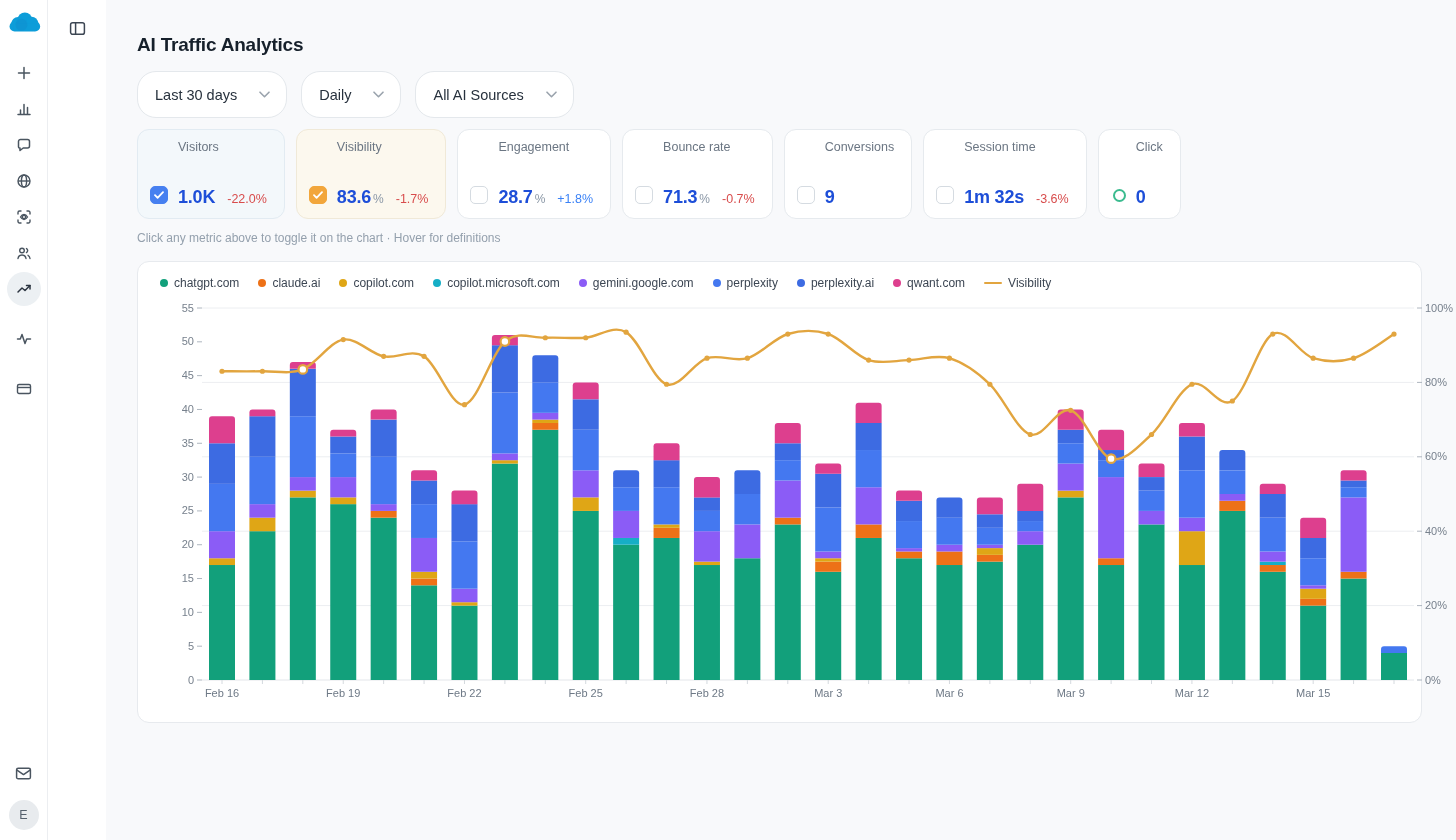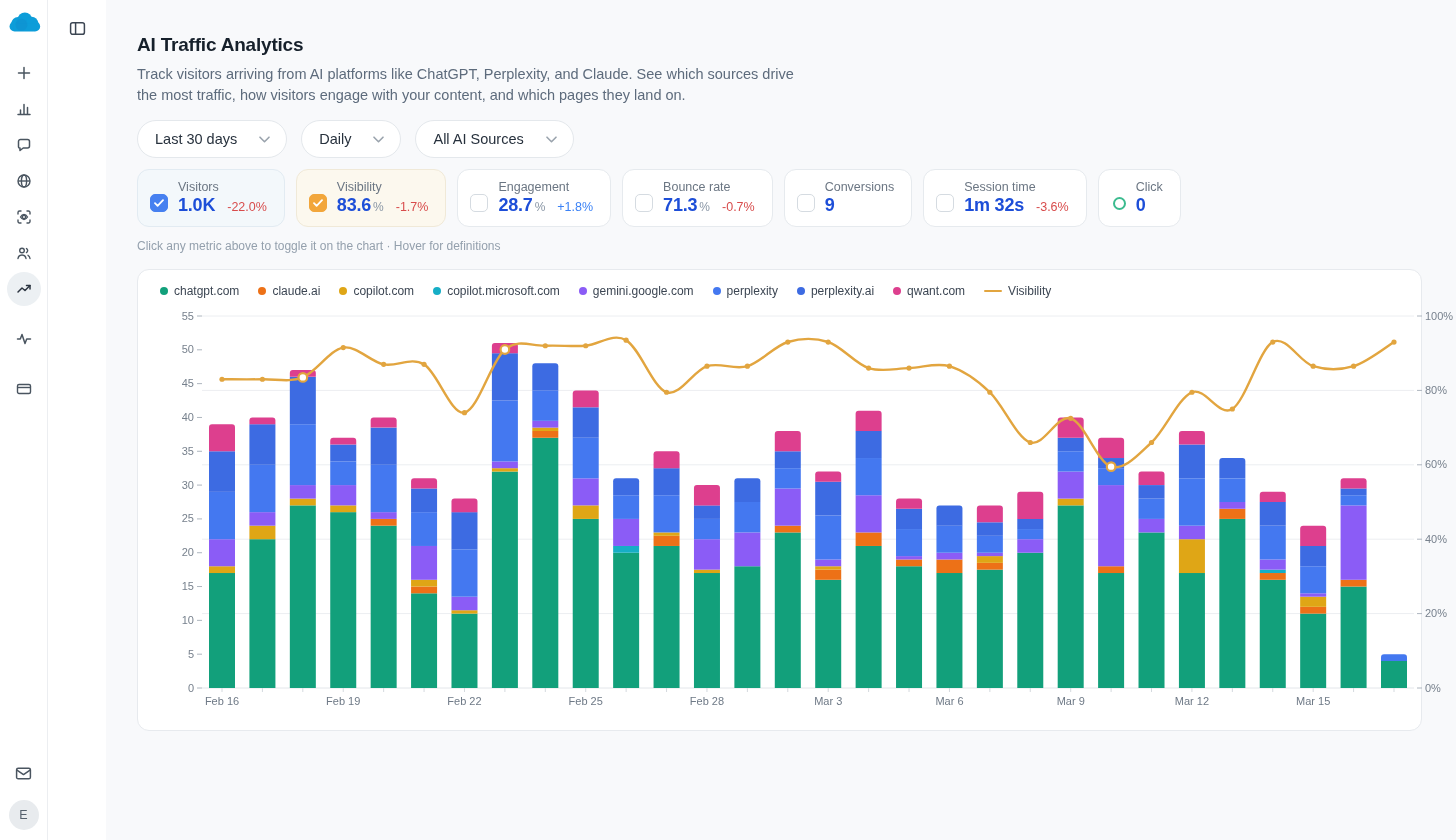--- a/index.html
+++ b/index.html
@@ -20,28 +20,28 @@
   
   .main { flex:1; display:flex; flex-direction:row; min-width:0; }
   .topbar { height:56px; background:#ffffff; display:flex; align-items:center; padding:0 14px; flex-shrink:0; }
   .toggle-btn { width:30px; height:30px; border:none; background:transparent; border-radius:6px; display:flex; align-items:center; justify-content:center; cursor:pointer; color:#3c4653; }
   .content { flex:1; background:#f8f9fb; padding:34px 34px 0 31px; overflow:hidden; }
 
   .page-title { font-size:19px; font-weight:700; color:#16202b; letter-spacing:-.2px; }
   .page-desc { margin-top:8px; font-size:14.5px; line-height:1.42; color:#5d6b7c; max-width:676px; }
 
   .filters { display:flex; gap:14px; margin-top:15px; }
-  .pill { height:38px; background:#fff; border:1px solid #e4e8ec; border-radius:19px; display:inline-flex; align-items:center; gap:22px; padding:0 16px 0 17px; font-size:14.5px; font-weight:500; color:#27313d; cursor:pointer; font-family:inherit; }
+  .pill { height:47px; background:#fff; border:1px solid #e4e8ec; border-radius:19px; display:inline-flex; align-items:center; gap:22px; padding:0 16px 0 17px; font-size:14.5px; font-weight:500; color:#27313d; cursor:pointer; font-family:inherit; }
   .pill svg { color:#9aa3ad; }
 
   .metrics { display:flex; gap:11px; margin-top:11px; }
   .mcard { background:#fff; border:1px solid #e6eaee; border-radius:12px; padding:10px 17px 10px 12px; display:inline-flex; align-items:flex-end; gap:10px; cursor:pointer; }
   .cbox { width:18px; height:18px; border-radius:5px; border:1.5px solid #d5dbe1; background:#fff; display:inline-flex; align-items:center; justify-content:center; margin-bottom:4px; flex-shrink:0; cursor:pointer; }
   .ocircle { width:13px; height:13px; border-radius:50%; border:2px solid #3bbb8f; background:transparent; margin-bottom:6px; margin-left:2px; flex-shrink:0; }
-  .mcol { display:flex; flex-direction:column; }
+  .mcol { display:flex; flex-direction:column;gap:32px; }
   .mlabel { font-size:12.5px; color:#6b7683; margin-bottom:1px; }
   .mval-row { display:flex; align-items:baseline; gap:5px; }
   .mval { font-size:18px; font-weight:700; color:#1d4ed8; letter-spacing:-.2px; }
   .munit { font-size:12px; color:#8a97a6; margin-left:-3px; }
   .mdelta { font-size:12.5px; font-weight:500;margin-left:7px; }
   .mdelta.down { color:#d84c4c; }
   .mdelta.up { color:#3b82f6; }
 
   .hint { margin-top:12px; font-size:12px; color:#94a0ad; }
 
@@ -142,21 +142,20 @@
       <button class="toggle-btn">
         <svg width="17" height="17" viewBox="0 0 16 16" fill="none" stroke="currentColor" stroke-width="1.4">
             <rect x="1.5" y="2.5" width="13" height="11" rx="2"></rect>
             <path d="M6.2 2.5v11"></path>
           </svg>
       </button>
     </header>
 
     <div class="content">
       <h1 class="page-title">AI Traffic Analytics</h1>
-      <p class="page-desc">Track visitors arriving from AI platforms like ChatGPT, Perplexity, and Claude. See which sources drive the most traffic, how visitors engage with your content, and which pages they land on.</p>
 
       <div class="filters">
         <button class="pill">
           <span>Last 30 days</span>
           <svg width="11" height="7" viewBox="0 0 11 7" fill="none" stroke="currentColor" stroke-width="1.6" stroke-linecap="round" stroke-linejoin="round">
               <path d="M1 1.2l4.5 4.5L10 1.2"></path>
             </svg>
         </button>
         <button class="pill">
           <span>Daily</span>

